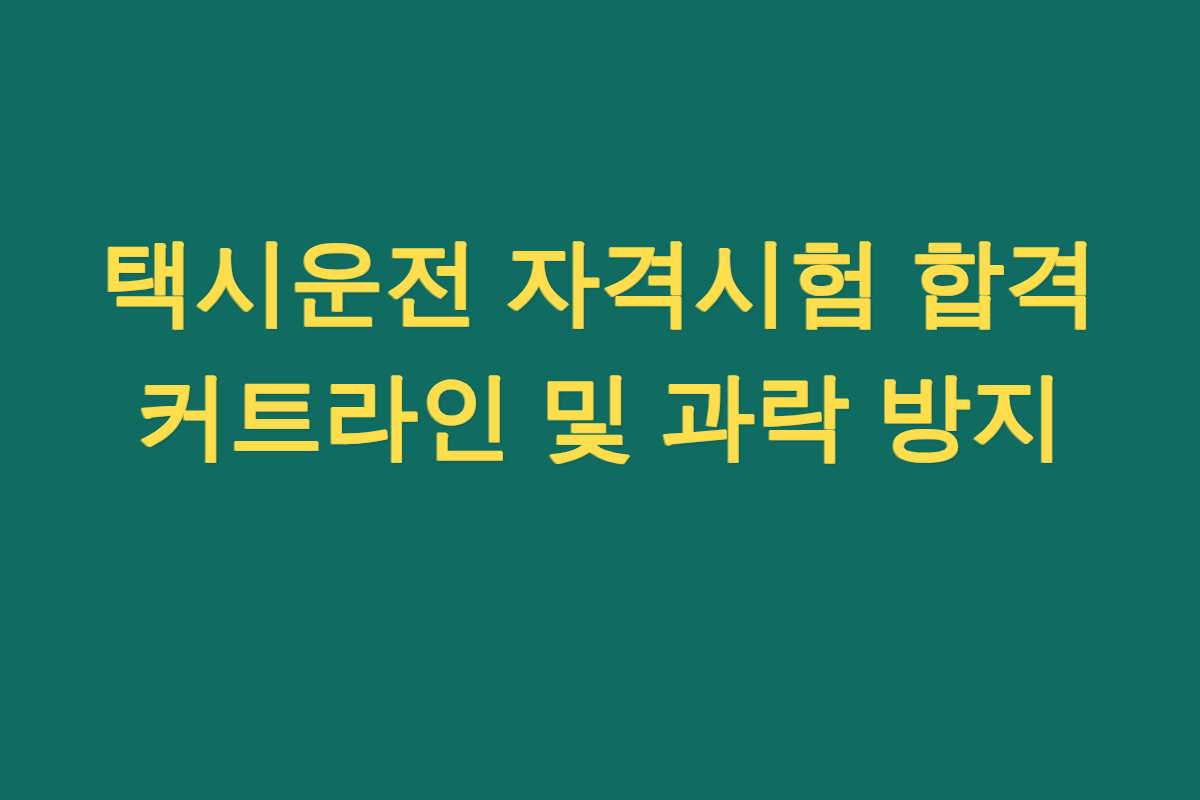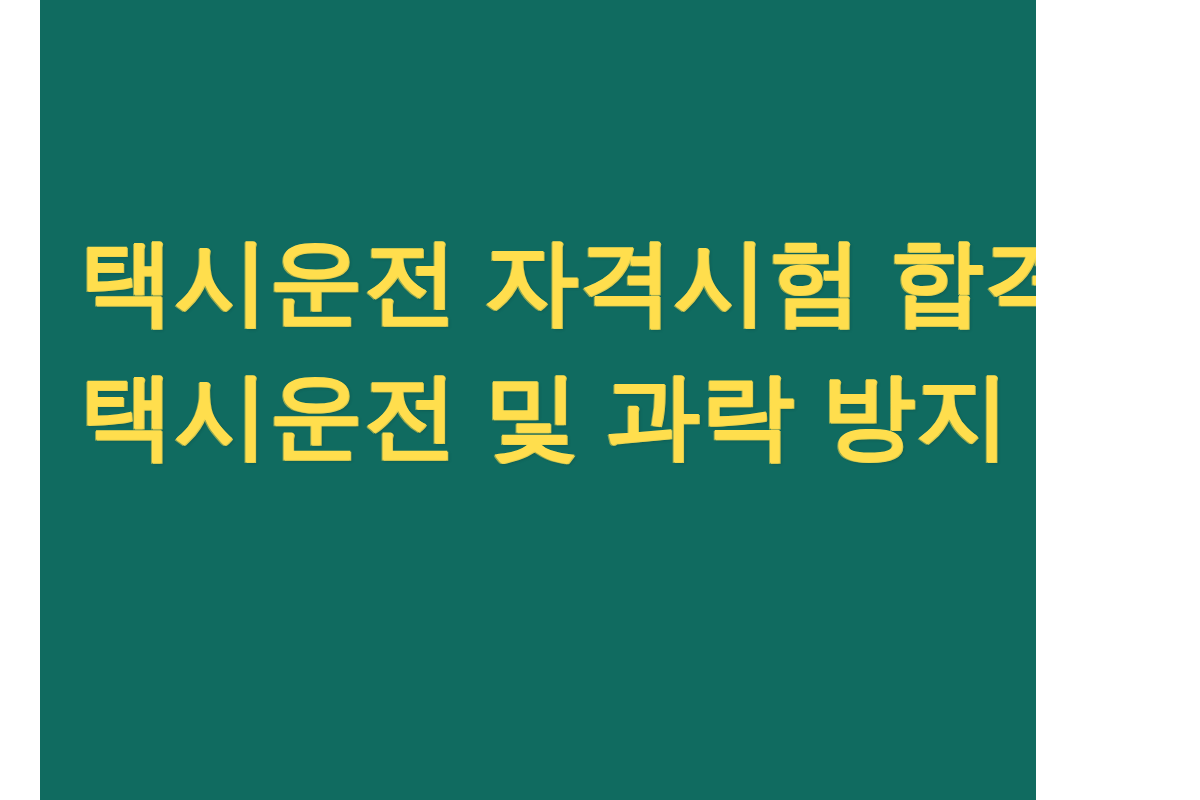--- a/index.html
+++ b/index.html
@@ -10,30 +10,29 @@
 
   body {
     width: 1200px;
     height: 800px;
     overflow: hidden;
     font-family: "Liberation Sans", "DejaVu Sans", sans-serif;
   }
 
   #banner {
     position: relative;
-    width: 996px;
+    width: 1200px;
     height: 800px;
     box-sizing: border-box;
     display: flex;
     flex-direction: column;
     align-items: center;
     justify-content: center;
     background: #106B60;
     overflow: hidden;
-    margin-left: 40px;
   }
 
   
   #title-block {
     position: absolute;
     left: 0;
     right: 0;
     top: 214px;
     display: flex;
     flex-direction: column;
@@ -69,17 +68,17 @@
 </style>
 </head>
 <body>
 
 <div id="banner" style="background: rgb(16, 107, 96);">
 
   <div id="title-block">
 
     <span class="title-line line-1" style="color: rgb(255, 222, 77);">택시운전 자격시험 합격</span>
 
-    <span class="title-line line-2" style="color: rgb(255, 222, 77);">택시운전 및 과락 방지</span>
+    <span class="title-line line-2" style="color: rgb(255, 222, 77);">커트라인 및 과락 방지</span>
 
 
   </div>
 </div>
 
 </body></html>

